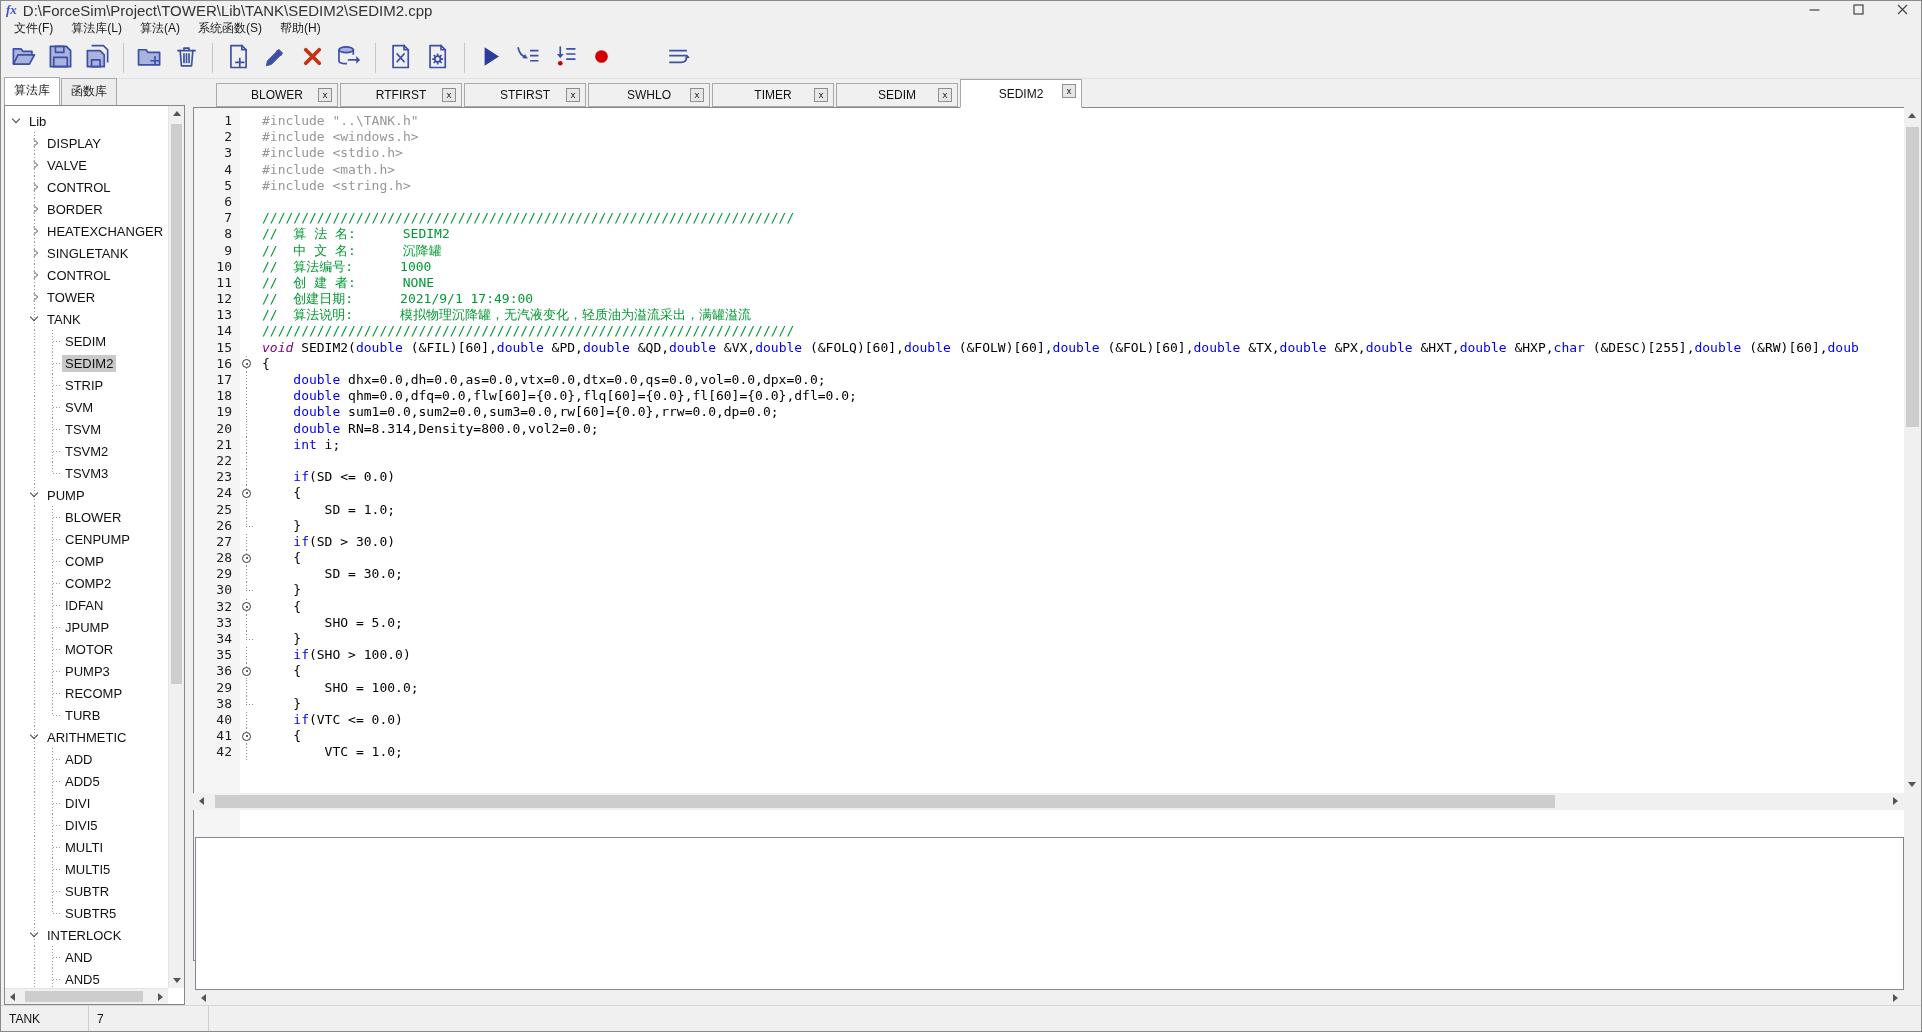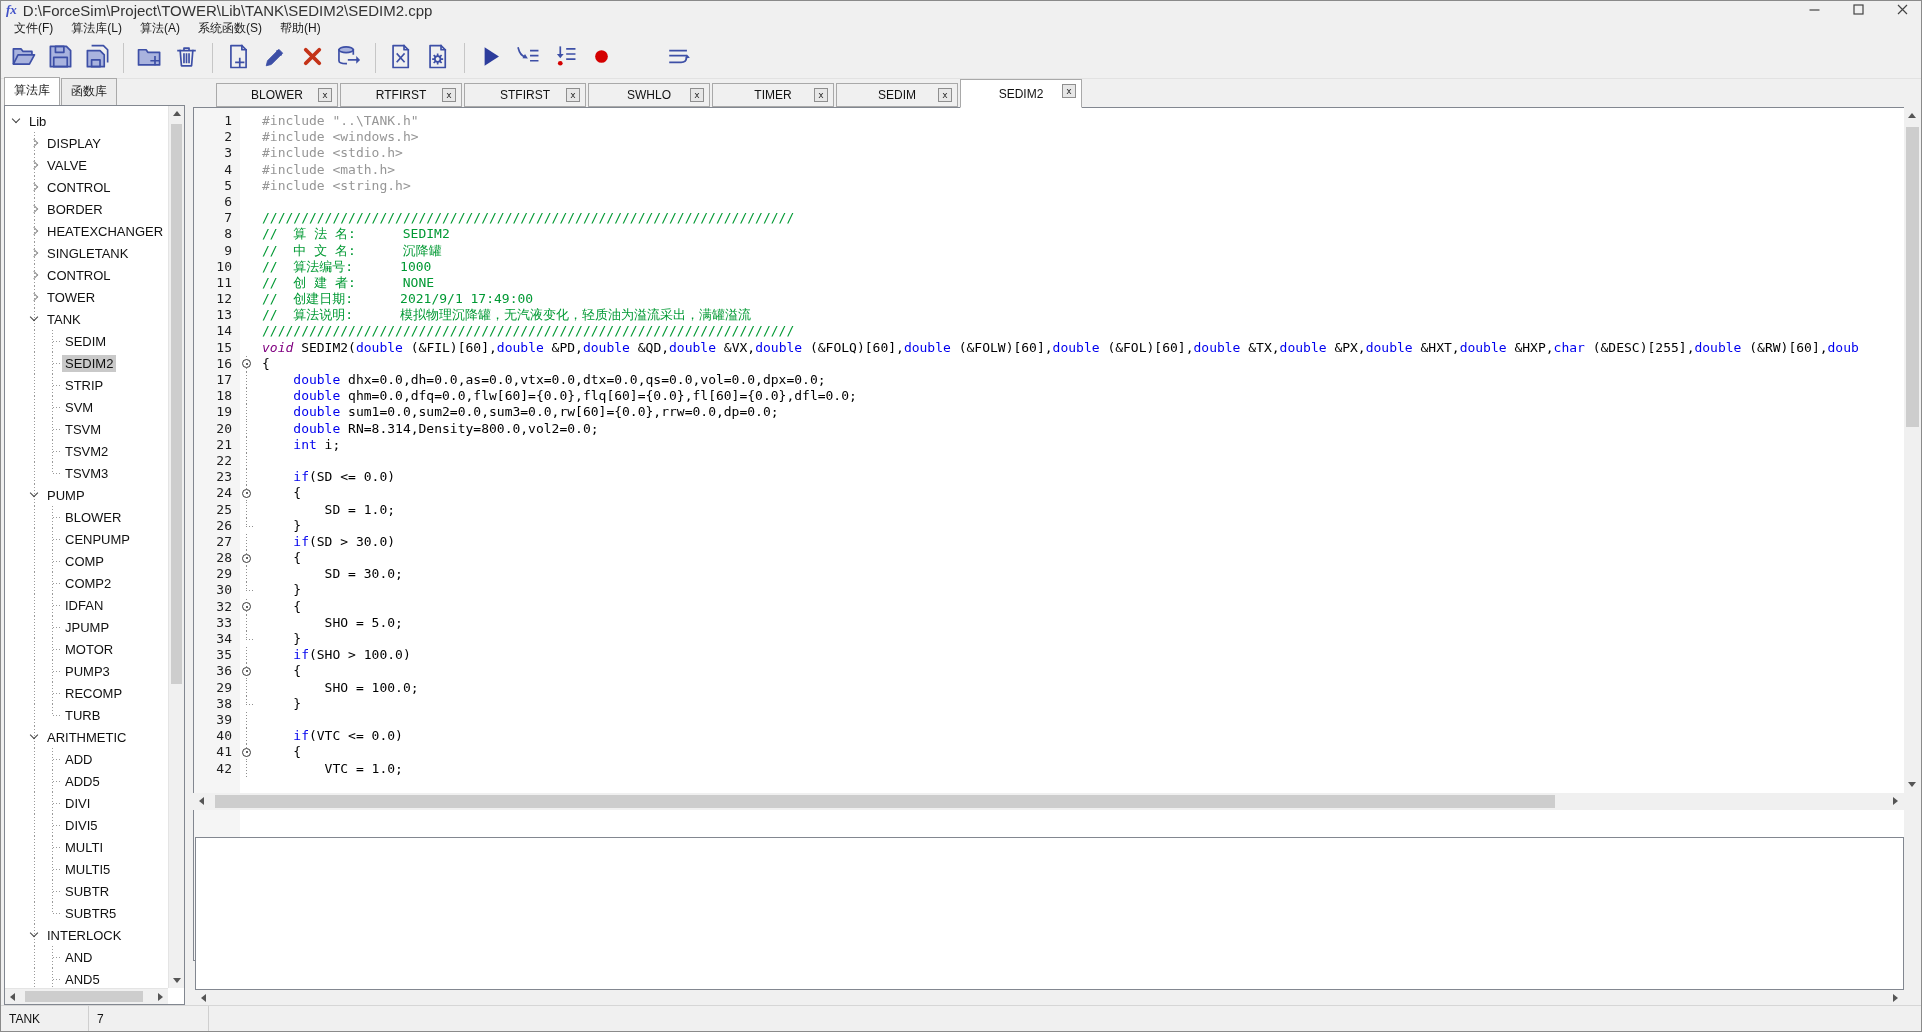--- a/index.html
+++ b/index.html
@@ -587,21 +587,20 @@
         <div class="cl"><span class="ln">28</span><span class="fold m"><span class="mk"></span></span><span class="ct"><span>    {</span></span></div>
         <div class="cl"><span class="ln">29</span><span class="fold v"></span><span class="ct"><span>        SD = 30.0;</span></span></div>
         <div class="cl"><span class="ln">30</span><span class="fold c"></span><span class="ct"><span>    }</span></span></div>
         <div class="cl"><span class="ln">32</span><span class="fold m"><span class="mk"></span></span><span class="ct"><span>    {</span></span></div>
         <div class="cl"><span class="ln">33</span><span class="fold v"></span><span class="ct"><span>        SHO = 5.0;</span></span></div>
         <div class="cl"><span class="ln">34</span><span class="fold c"></span><span class="ct"><span>    }</span></span></div>
         <div class="cl"><span class="ln">35</span><span class="fold v"></span><span class="ct"><span>    </span><span class="ck">if</span><span>(SHO &gt; 100.0)</span></span></div>
         <div class="cl"><span class="ln">36</span><span class="fold m"><span class="mk"></span></span><span class="ct"><span>    {</span></span></div>
         <div class="cl"><span class="ln">29</span><span class="fold v"></span><span class="ct"><span>        SHO = 100.0;</span></span></div>
         <div class="cl"><span class="ln">38</span><span class="fold c"></span><span class="ct"><span>    }</span></span></div>
-        <div class="cl"><span class="ln">39</span><span class="fold v"></span><span class="ct"></span></div>
         <div class="cl"><span class="ln">40</span><span class="fold v"></span><span class="ct"><span>    </span><span class="ck">if</span><span>(VTC &lt;= 0.0)</span></span></div>
         <div class="cl"><span class="ln">41</span><span class="fold m"><span class="mk"></span></span><span class="ct"><span>    {</span></span></div>
         <div class="cl"><span class="ln">42</span><span class="fold v"></span><span class="ct"><span>        VTC = 1.0;</span></span></div>
       </div>
   </div>
 
   <div class="sb" style="top:30px;right:0;height:686px;width:17px;">
     <span class="arr up" style="left:4px;top:6px;"></span>
     <div class="thumb" style="left:2px;right:2px;top:20px;height:300px;"></div>
     <span class="arr dn" style="left:4px;bottom:6px;"></span>

